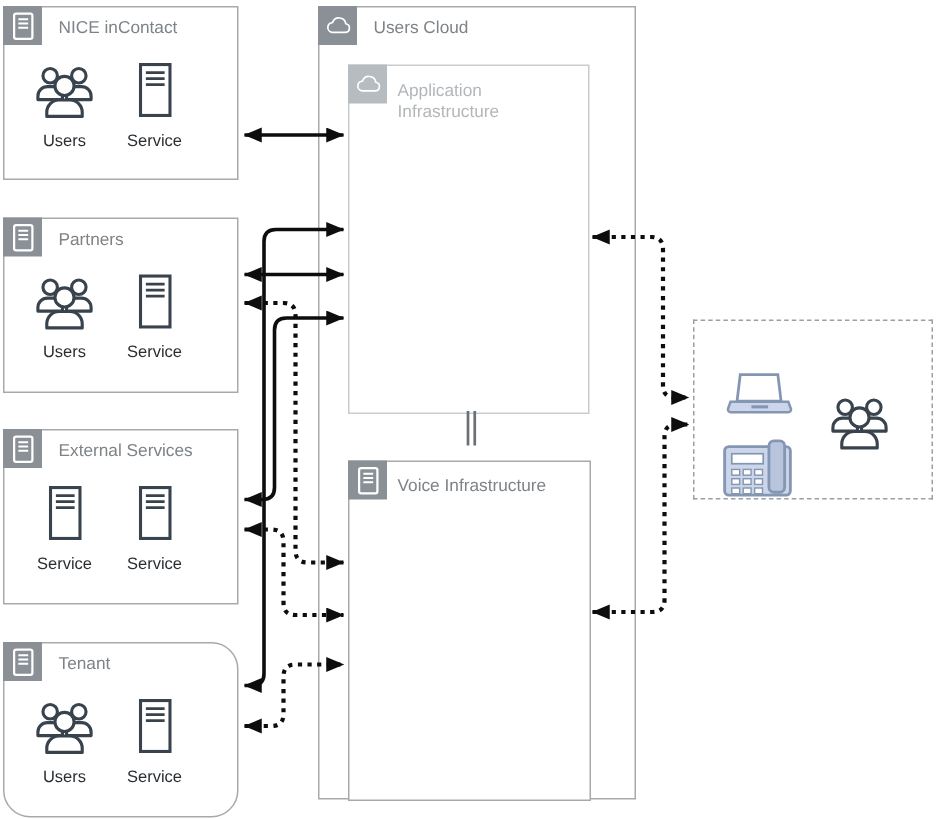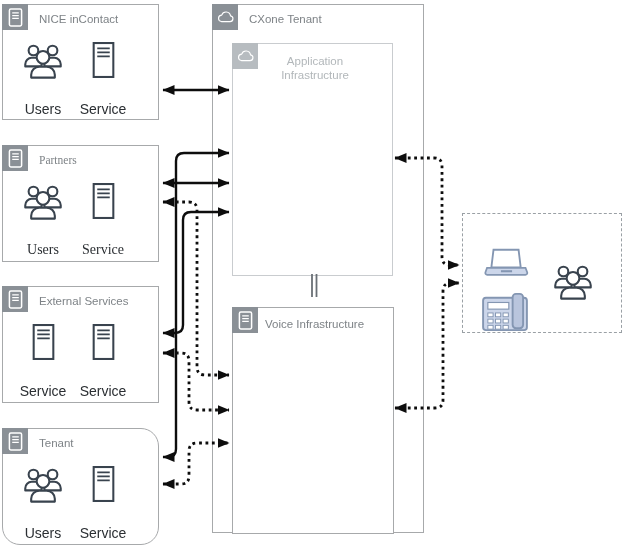--- a/index.html
+++ b/index.html
@@ -9,21 +9,21 @@
   .node.light-border { border-color:#c9cccf; }
   .hdr-sq { position:absolute; left:-1px; top:-1px; width:26px; height:26px;
             display:flex; align-items:center; justify-content:center; }
   .hdr-sq.dark  { background:#8a9096; }
   .hdr-sq.light { background:#b7bcc0; }
   .node-title { position:absolute; left:36px; top:8px; font-size:11.5px; color:#7e8387; white-space:nowrap; }
   .node-title.wrap { white-space:normal; width:100px; line-height:14px; }
   .node-title.faint { color:#b2b7ba; }
   .item { position:absolute; top:32px; width:56px; text-align:center; }
   .icon-wrap { height:42px; display:flex; align-items:flex-end; justify-content:center; }
-  .item-label { font-size:14px; color:#2b2f33; margin-top:22px; }
+  .item-label { font-size:11px; color:#2b2f33; margin-top:9px; }
   .customers-box { position:absolute; border:1px dashed #9aa0a5; background:#fff; box-sizing:border-box; }
   .customers-title { position:absolute; top:9px; left:0; width:100%; text-align:center;
                      font-size:11.5px; color:#878c91; }
   .cust-icon { position:absolute; }
   .overlay { position:absolute; left:0; top:0; z-index:10; pointer-events:none; }
   .conn-solid  { fill:none; stroke:#0d0d0d; stroke-width:2.4px; }
   .conn-dotted { fill:none; stroke:#0d0d0d; stroke-width:2.8px; stroke-dasharray:2.8 3.6; }
   .conn-bus    { fill:none; stroke:#6a7076; stroke-width:1.8px; }
 </style>
 </head>
@@ -58,21 +58,21 @@
       <div class="icon-wrap">
         <svg width="25" height="38" viewBox="0 0 28 42">
             <rect x="3" y="2" width="22" height="38" fill="#fff" stroke="#39434e" stroke-width="2.3"></rect>
             <path d="M7 8h14M7 12.5h14M7 17h14" stroke="#39434e" stroke-width="2"></path>
           </svg>
       </div>
       <div class="item-label">Service</div>
     </div>
   </div>
 
-  <div class="node" style="left:2px; top:145px; width:157px; height:117px;font-family:Liberation Serif, serif;">
+  <div class="node" style="left:2px; top:145px; width:157px; height:117px;">
     <div class="hdr-sq dark">
       <svg width="15" height="19" viewBox="0 0 16 20">
           <rect x="1.5" y="1" width="13" height="18" rx="1.5" fill="none" stroke="#fff" stroke-width="1.6"></rect>
           <path d="M4.5 5h7M4.5 8h7M4.5 11h7" stroke="#fff" stroke-width="1.4"></path>
         </svg>
     </div>
     <div class="node-title">Partners</div>
     <div class="item" style="left:12px;">
       <div class="icon-wrap">
         <svg width="40" height="37" viewBox="0 0 44 40">
@@ -160,23 +160,23 @@
       <div class="item-label">Service</div>
     </div>
   </div>
 
   <div class="node" style="left:212px; top:4px; width:212px; height:529px;">
     <div class="hdr-sq dark">
       <svg width="19" height="14" viewBox="0 0 25 18">
           <path d="M7 15h11.5a3.8 3.8 0 0 0 .6-7.55a6 6 0 0 0-11.6-1A4.3 4.3 0 0 0 7 15z" fill="none" stroke="#fff" stroke-width="1.5" stroke-linejoin="round"></path>
         </svg>
     </div>
-    <div class="node-title">CXone Tenant</div>
-
-    <div class="node light-border" style="left:19px; top:38px; width:161px; height:233px;text-align:center;">
+    <div class="node-title">Users Cloud</div>
+
+    <div class="node light-border" style="left:19px; top:38px; width:161px; height:233px;">
       <div class="hdr-sq light">
         <svg width="19" height="14" viewBox="0 0 25 18">
             <path d="M7 15h11.5a3.8 3.8 0 0 0 .6-7.55a6 6 0 0 0-11.6-1A4.3 4.3 0 0 0 7 15z" fill="none" stroke="#fff" stroke-width="1.5" stroke-linejoin="round"></path>
           </svg>
       </div>
       <div class="node-title wrap faint" style="left:32px; top:10px;">Application Infrastructure</div>
     </div>
 
     <div class="node" style="left:19px; top:292px; width:162px; height:227px;margin-top:10px;">
       <div class="hdr-sq dark">

